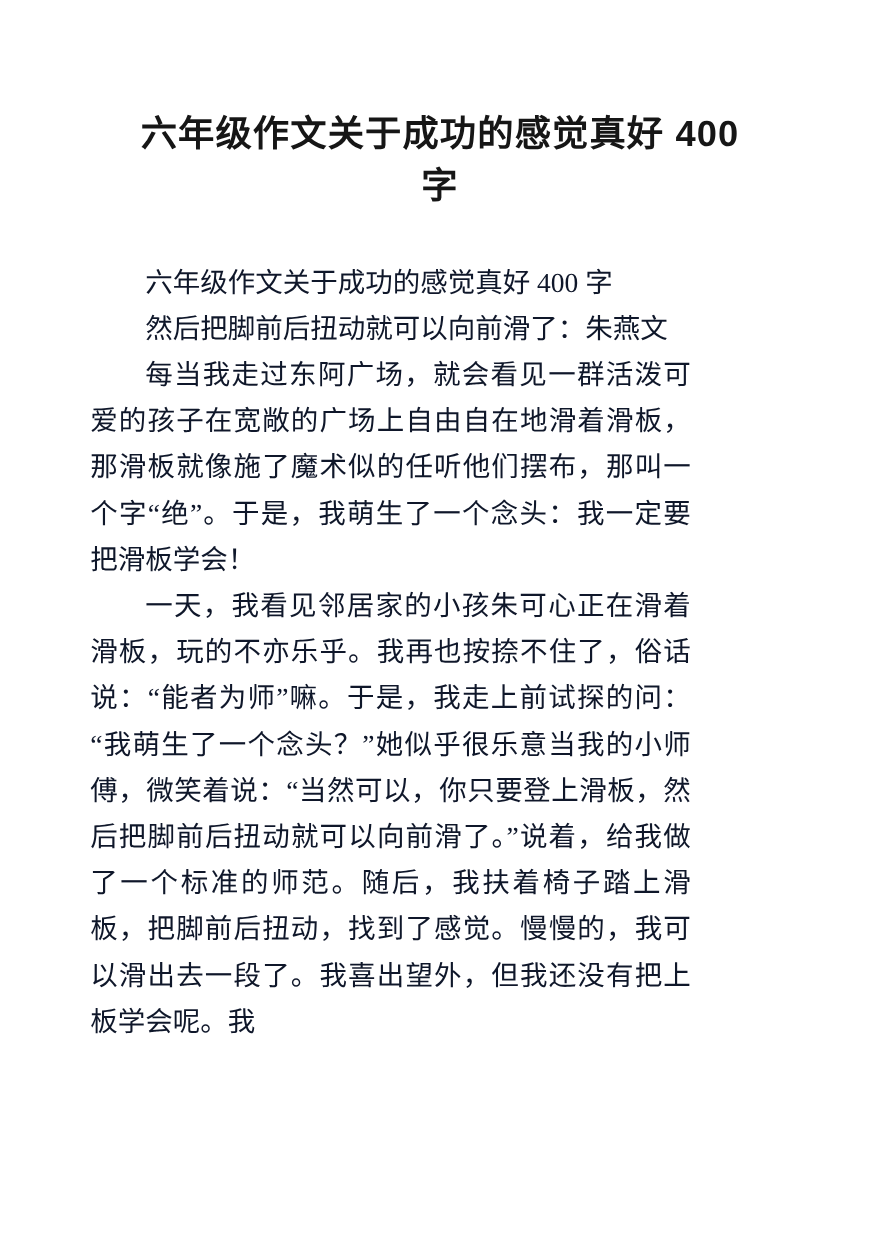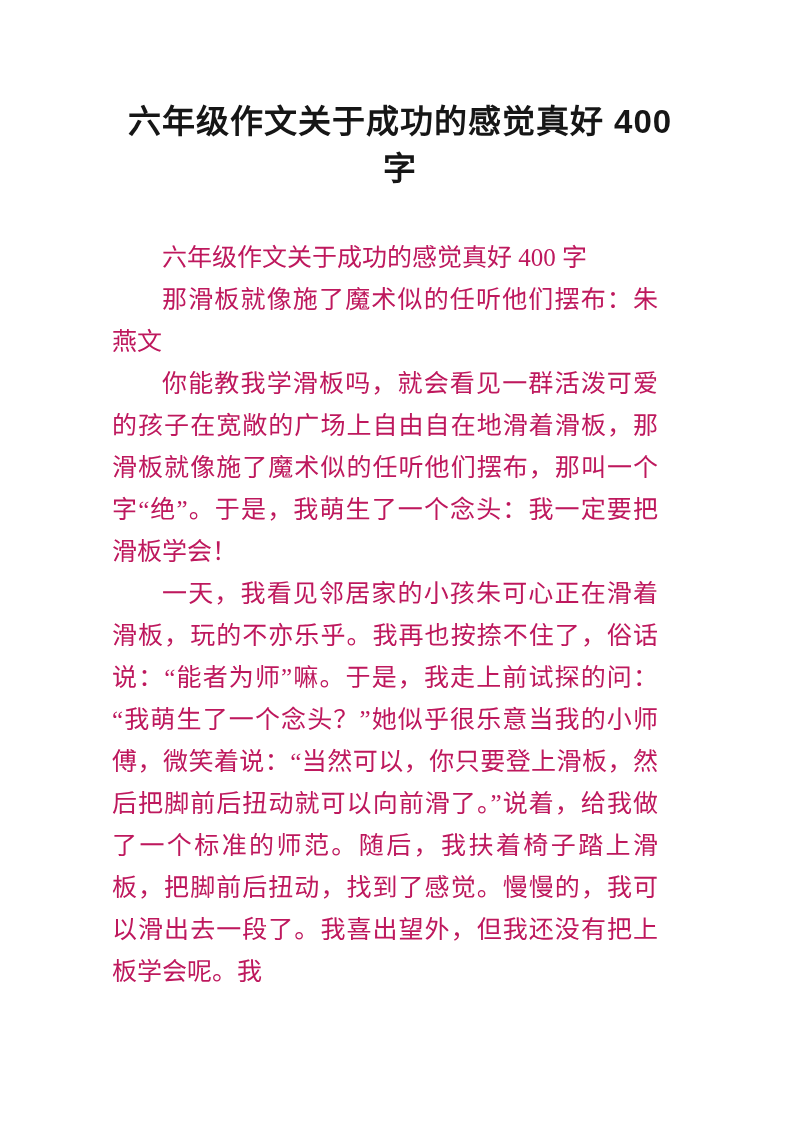--- a/index.html
+++ b/index.html
@@ -24,45 +24,45 @@
       font-size: 33px;
       line-height: 47px;
       letter-spacing: 1px;
       color: #161616;
     }
     .doc-title .title-line {
       display: block;
     }
     .doc-body {
       width: 546px;
-      margin: 45px 120px 0 112px;
+      margin: 45px 120px 0 82px;
       font-family: "Liberation Serif", "DejaVu Serif", serif;
       font-size: 25px;
       line-height: 42px;
       text-align: justify;
       text-justify: inter-ideograph;
-      color: #be185d;
+      color: #0f172a;
     }
     .doc-body p {
       margin: 0;
       padding: 0;
       text-indent: 2em;
       word-break: break-all;
     }
   </style>
 </head>
 <body>
 
 <div class="page">
 
   <h1 class="doc-title">
     <span class="title-line">六年级作文关于成功的感觉真好 400</span>
     <span class="title-line">字</span>
   </h1>
 
   <div class="doc-body">
     <p>六年级作文关于成功的感觉真好 400 字</p>
-    <p>那滑板就像施了魔术似的任听他们摆布：朱燕文</p>
-    <p>你能教我学滑板吗，就会看见一群活泼可爱的孩子在宽敞的广场上自由自在地滑着滑板，那滑板就像施了魔术似的任听他们摆布，那叫一个字“绝”。于是，我萌生了一个念头：我一定要把滑板学会！</p>
+    <p>然后把脚前后扭动就可以向前滑了：朱燕文</p>
+    <p>每当我走过东阿广场，就会看见一群活泼可爱的孩子在宽敞的广场上自由自在地滑着滑板，那滑板就像施了魔术似的任听他们摆布，那叫一个字“绝”。于是，我萌生了一个念头：我一定要把滑板学会！</p>
     <p>一天，我看见邻居家的小孩朱可心正在滑着滑板，玩的不亦乐乎。我再也按捺不住了，俗话说：“能者为师”嘛。于是，我走上前试探的问：“我萌生了一个念头？”她似乎很乐意当我的小师傅，微笑着说：“当然可以，你只要登上滑板，然后把脚前后扭动就可以向前滑了。”说着，给我做了一个标准的师范。随后，我扶着椅子踏上滑板，把脚前后扭动，找到了感觉。慢慢的，我可以滑出去一段了。我喜出望外，但我还没有把上板学会呢。我</p>
   </div>
 
 </div>
 
 </body></html>

